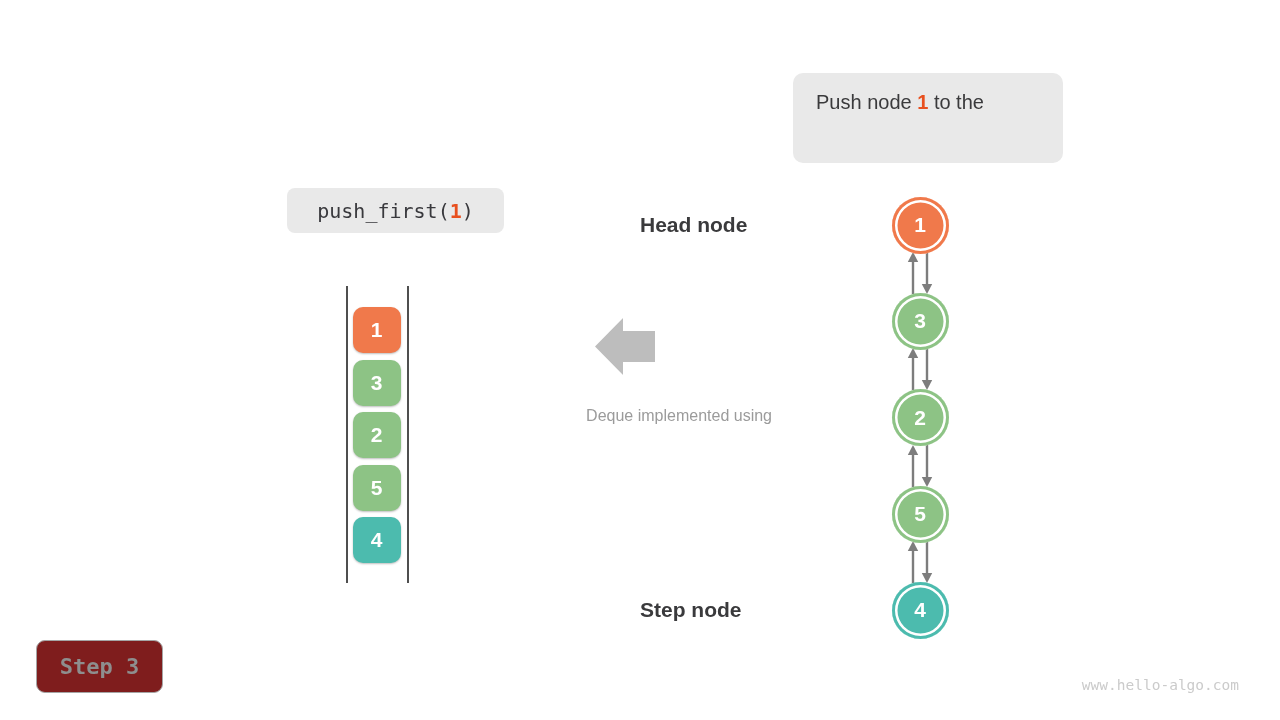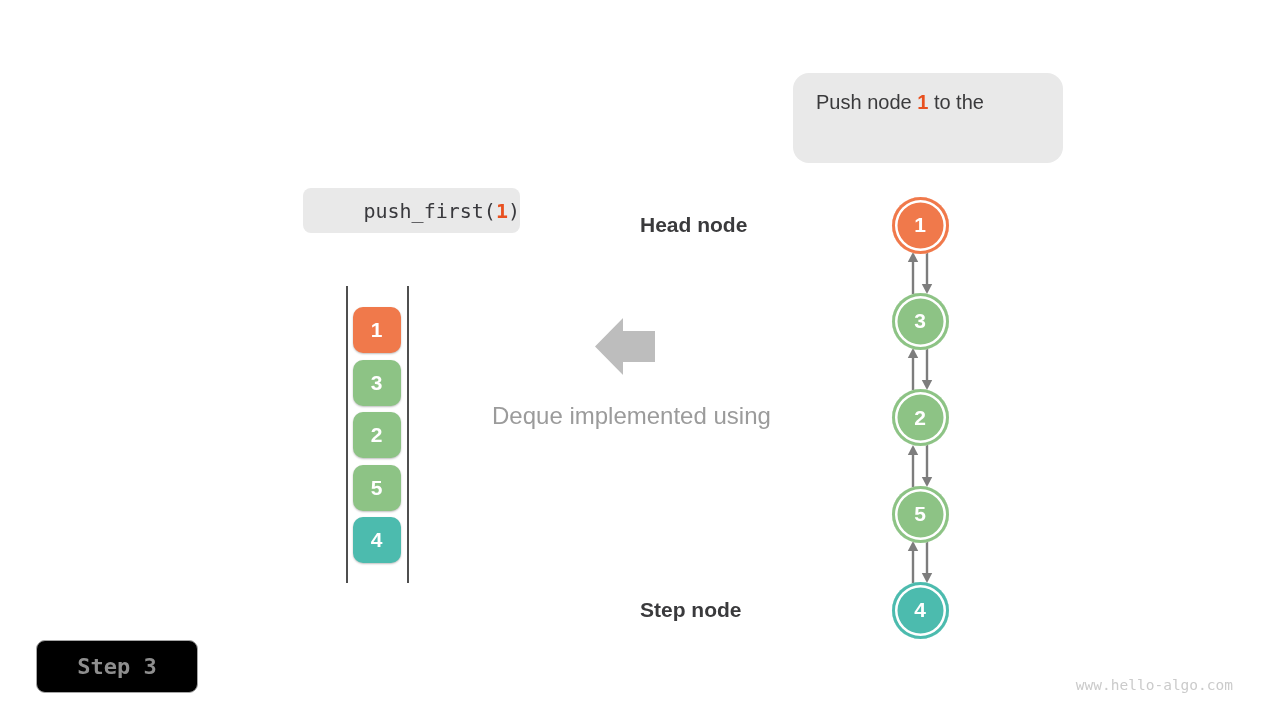--- a/index.html
+++ b/index.html
@@ -11,41 +11,40 @@
     height: 720px;
     background: #ffffff;
     overflow: hidden;
   }
   
   .info-box {
     position: absolute;
     left: 793px; top: 73px;
     width: 270px; height: 90px;
     background: #E9E9E9;
-    border-radius: 16px;
+    border-radius: 10px;
     padding: 15px 0 0 23px;
     font-size: 20px;
     line-height: 29px;
     color: #3A3A3C;
   }
   .hl { color: #E8501F; font-weight: bold; }
   
   .code-box {
     position: absolute;
     left: 287px; top: 188px;
     width: 217px; height: 45px;
     background: #E9E9E9;
     border-radius: 8px;
     display: flex;
     align-items: center;
-    justify-content: flex-end;
+    justify-content: center;
     font-family: "DejaVu Sans Mono", monospace;
     font-size: 20px;
     color: #39393D;
-    margin-left: 16px;
   }
   
   .stack-line {
     position: absolute;
     top: 286px;
     width: 1.5px; height: 297px;
     background: #4F4F4F;
   }
   .stack-line.left  { left: 346px; }
   .stack-line.right { left: 407px; }
@@ -66,23 +65,23 @@
     position: absolute;
     left: 595px; top: 318px;
     width: 60px; height: 57px;
     background: #BDBDBD;
     clip-path: polygon(0% 50%, 46.7% 0%, 46.7% 22.8%, 100% 22.8%, 100% 77.2%, 46.7% 77.2%, 46.7% 100%);
   }
   .caption {
     position: absolute;
     left: 492px; top: 401px;
     width: 280px;
-    text-align: left;
+    text-align: right;
     color: #9B9B9B;
-    font-size: 24px;
+    font-size: 16px;
     line-height: 29px;
   }
   
   .node {
     position: absolute;
     left: 891.5px;
     width: 57px; height: 57px;
     border-radius: 50%;
     background: var(--c);
     box-shadow: inset 0 0 0 3px var(--c), inset 0 0 0 5.5px #ffffff;
@@ -107,34 +106,34 @@
     text-align: left;
     font-size: 21px;
     font-weight: bold;
     color: #3A3A3C;
     line-height: 28px;
   }
   
   .step-box {
     position: absolute;
     left: 36px; top: 640px;
-    width: 162px; height: 53px;
-    background: #000000;
+    width: 127px; height: 53px;
+    background: #7f1d1d;
     border: 1.5px solid #A5A5A5;
     border-radius: 9px;
     display: flex; align-items: center; justify-content: center;
     font-family: "DejaVu Sans Mono", monospace;
     font-weight: bold;
     font-size: 22px;
     color: #8E8E8E;
   }
   
   .watermark {
     position: absolute;
-    right: 47px; top: 677px;
+    right: 41px; top: 677px;
     font-family: "DejaVu Sans Mono", monospace;
     font-size: 14.5px;
     color: #CBCBCB;
   }
 </style>
 </head>
 <body>
 
 <div class="canvas">
 

